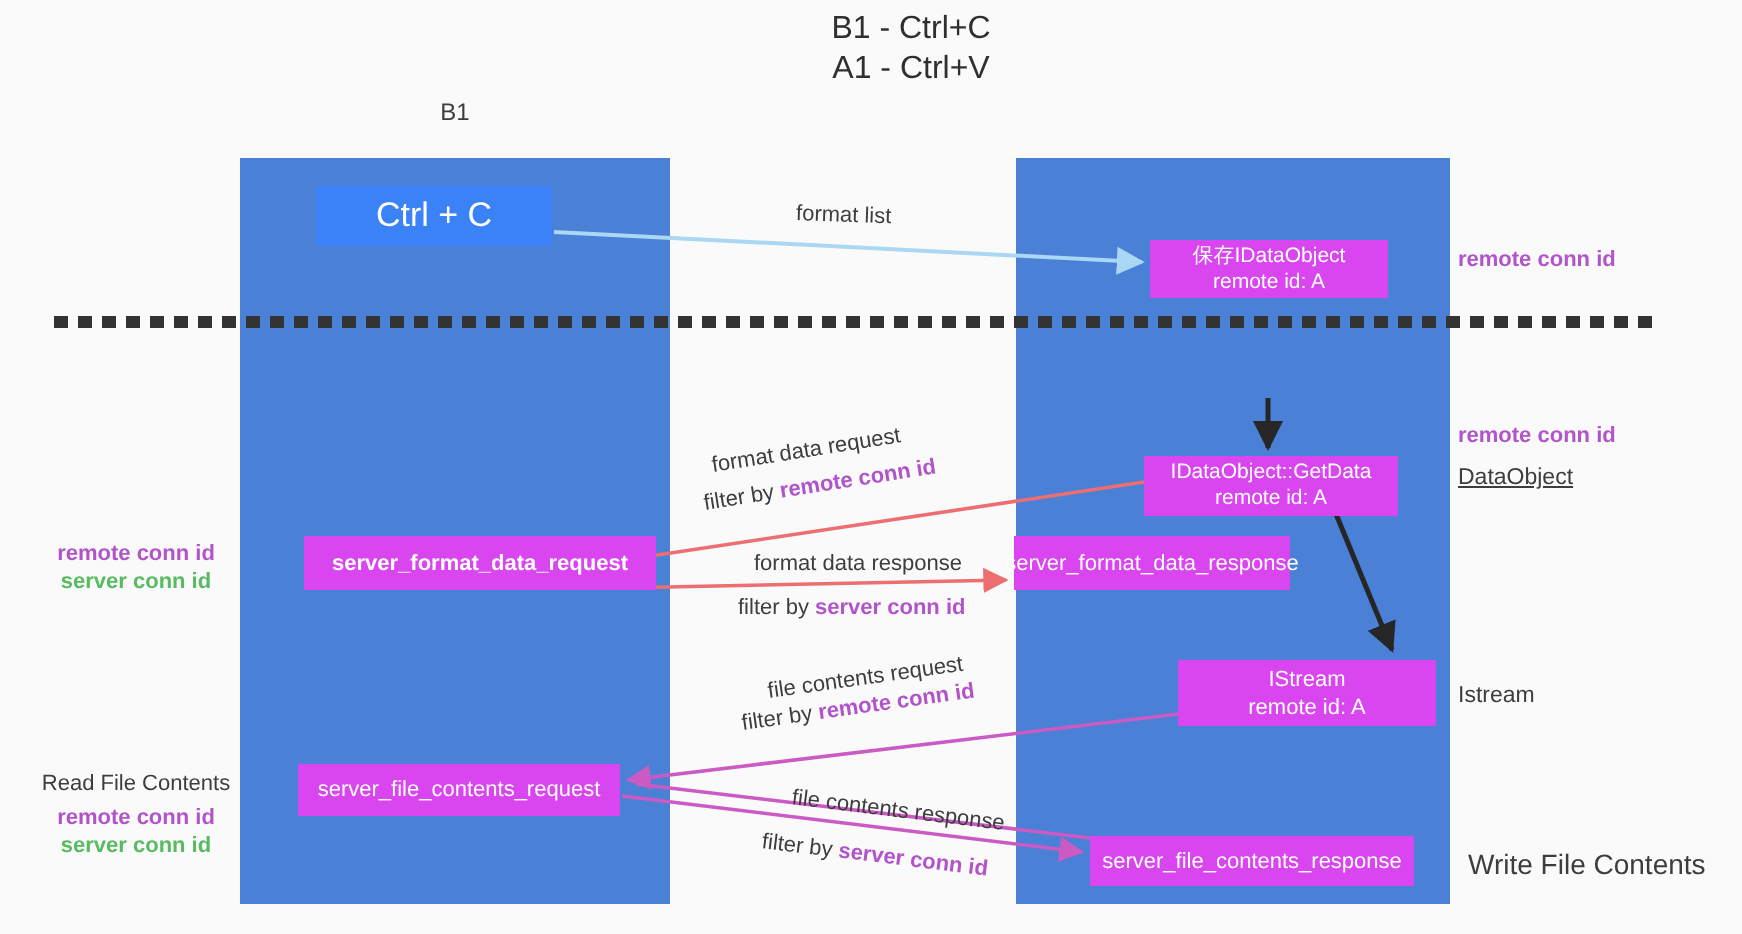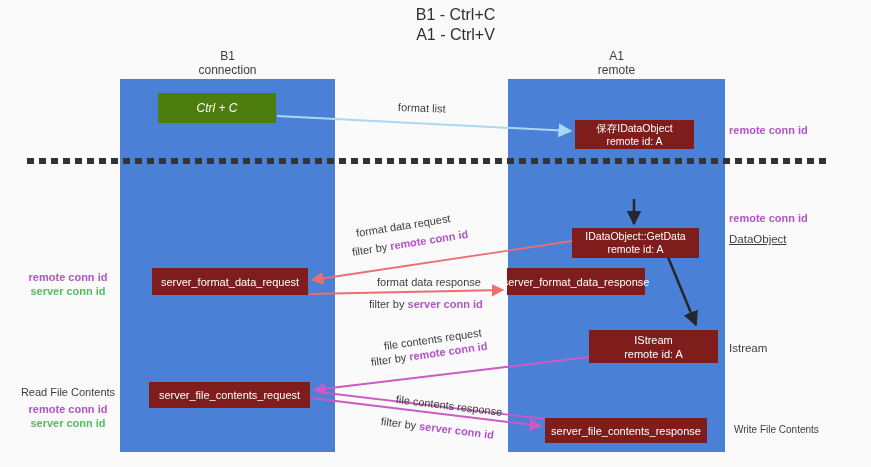--- a/index.html
+++ b/index.html
@@ -7,23 +7,23 @@
     position:relative;width:871px;height:467px;background:#fafafa;
     font-family:"Liberation Sans",sans-serif;overflow:hidden;
   }
   .title{position:absolute;left:0;top:5px;width:871px;text-align:center;
     font-size:16px;line-height:20px;color:#2f2f2f;padding-left:20px;}
   .lane-header{position:absolute;top:49px;text-align:center;font-size:12px;
     line-height:14px;color:#3d3d3d;}
   .lane{position:absolute;top:79px;height:373px;background:#4a80d5;}
   .dashed-line{position:absolute;left:27px;top:158px;width:803px;height:6px;
     background:repeating-linear-gradient(90deg,#333 0 7px,transparent 7px 12px);}
-  .node{position:absolute;background:#7f1d1d;color:#fff;text-align:center;
+  .node{position:absolute;background:#d946ef;color:#fff;text-align:center;
     font-size:11px;display:flex;flex-direction:column;align-items:center;justify-content:center;}
-  .node.green{background:#4d7c0f;font-size:12px;font-style:italic;}
+  .node.green{background:#3b82f6;font-size:17px;}
   .node .nl{line-height:13px;font-size:10.5px;white-space:nowrap;}
   .node.big .nl{font-size:11px;line-height:14px;}
   .flow-label{position:absolute;font-size:11px;color:#3d3d3d;white-space:nowrap;
     transform-origin:left center;}
   .rotn9{transform:rotate(-9deg);}
   .rotn8{transform:rotate(-8deg);}
   .rotp7{transform:rotate(7deg);}
   .rotp2{transform:rotate(2deg);}
   .purple{color:#b254c9;font-weight:bold;}
   .greenlbl{color:#56bb61;font-weight:bold;}
@@ -38,25 +38,20 @@
 
 <div class="canvas">
 
   <div class="title">
     <div>B1 - Ctrl+C</div>
     <div>A1 - Ctrl+V</div>
   </div>
 
   <div class="lane-header" style="left:120px;width:215px;">
     <div>B1</div>
-    <div>connection</div>
-  </div>
-  <div class="lane-header" style="left:508px;width:217px;">
-    <div>A1</div>
-    <div>remote</div>
   </div>
 
   <div class="lane" style="left:120px;width:215px;"></div>
   <div class="lane" style="left:508px;width:217px;"></div>
 
   <svg class="arrow-layer" width="871" height="467" viewBox="0 0 871 467">
     <defs>
       <marker id="m-blue" viewBox="0 0 10 10" refX="9" refY="5" markerWidth="7" markerHeight="7" orient="auto-start-reverse">
         <path d="M0,0 L10,5 L0,10 z" fill="#aad7f3"></path>
       </marker>
@@ -90,21 +85,21 @@
     <div class="nl">保存IDataObject</div>
     <div class="nl">remote id: A</div>
   </div>
 
 
   <div class="node" style="left:572px;top:228px;width:127px;height:30px;">
     <div class="nl">IDataObject::GetData</div>
     <div class="nl">remote id: A</div>
   </div>
 
-  <div class="node" style="left:152px;top:268px;width:156px;height:27px;">
+  <div class="node" style="left:152px;top:268px;width:176px;height:27px;font-weight:bold;">
     <div>server_format_data_request</div>
   </div>
 
   <div class="node" style="left:507px;top:268px;width:138px;height:27px;">
     <div>server_format_data_response</div>
   </div>
 
   <div class="node big" style="left:589px;top:330px;width:129px;height:33px;">
     <div class="nl">IStream</div>
     <div class="nl">remote id: A</div>
@@ -141,21 +136,21 @@
   <div class="flow-label rotp7" style="left:396px;top:393px;">file contents response</div>
   <div class="flow-label rotp7" style="left:381px;top:415px;">
     <span>filter by</span>
     <span class="purple">server conn id</span>
   </div>
 
   <div class="side-label bold-purple" style="left:729px;top:124px;">remote conn id</div>
   <div class="side-label bold-purple" style="left:729px;top:212px;">remote conn id</div>
   <div class="side-label" style="left:729px;top:233px;font-size:11.5px;text-decoration:underline;">DataObject</div>
   <div class="side-label" style="left:729px;top:342px;font-size:11.5px;">Istream</div>
-  <div class="side-label" style="left:734px;top:424px;font-size:10px;">Write File Contents</div>
+  <div class="side-label" style="left:734px;top:424px;font-size:14px;">Write File Contents</div>
 
   <div class="left-block" style="top:270px;">
     <div class="purple">remote conn id</div>
     <div class="greenlbl">server conn id</div>
   </div>
   <div class="left-block" style="top:385px;color:#3d3d3d;">Read File Contents</div>
   <div class="left-block" style="top:402px;">
     <div class="purple">remote conn id</div>
     <div class="greenlbl">server conn id</div>
   </div>

